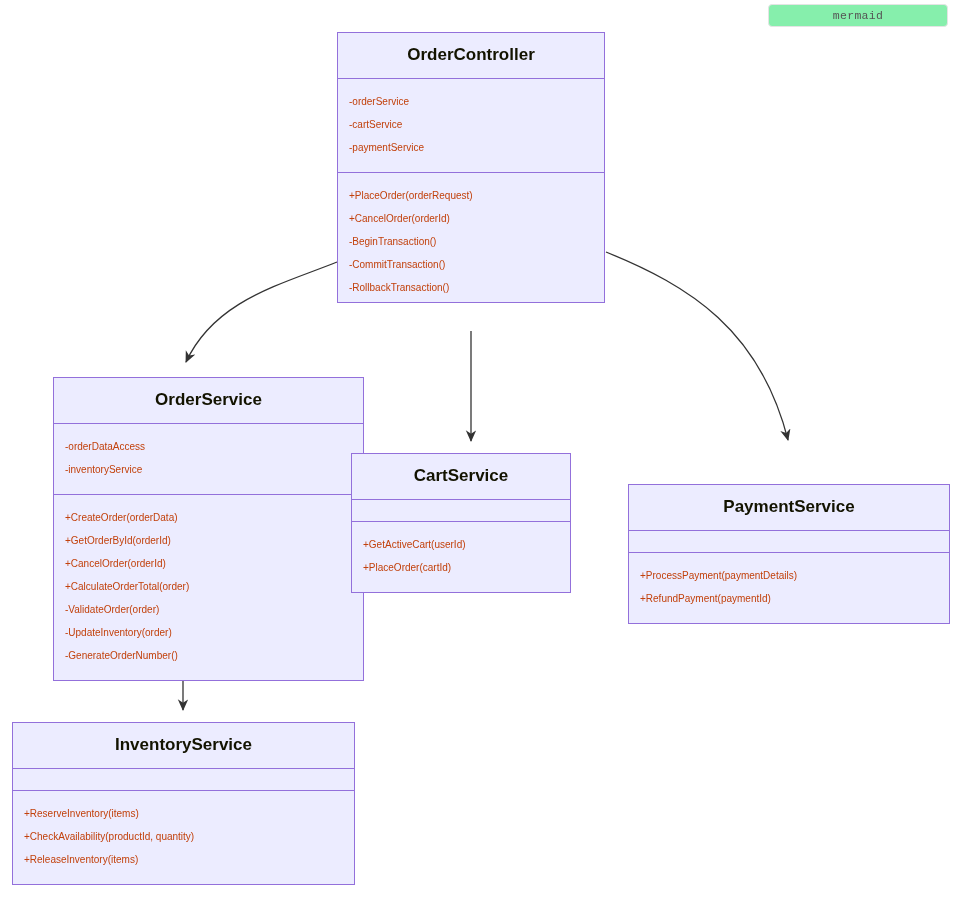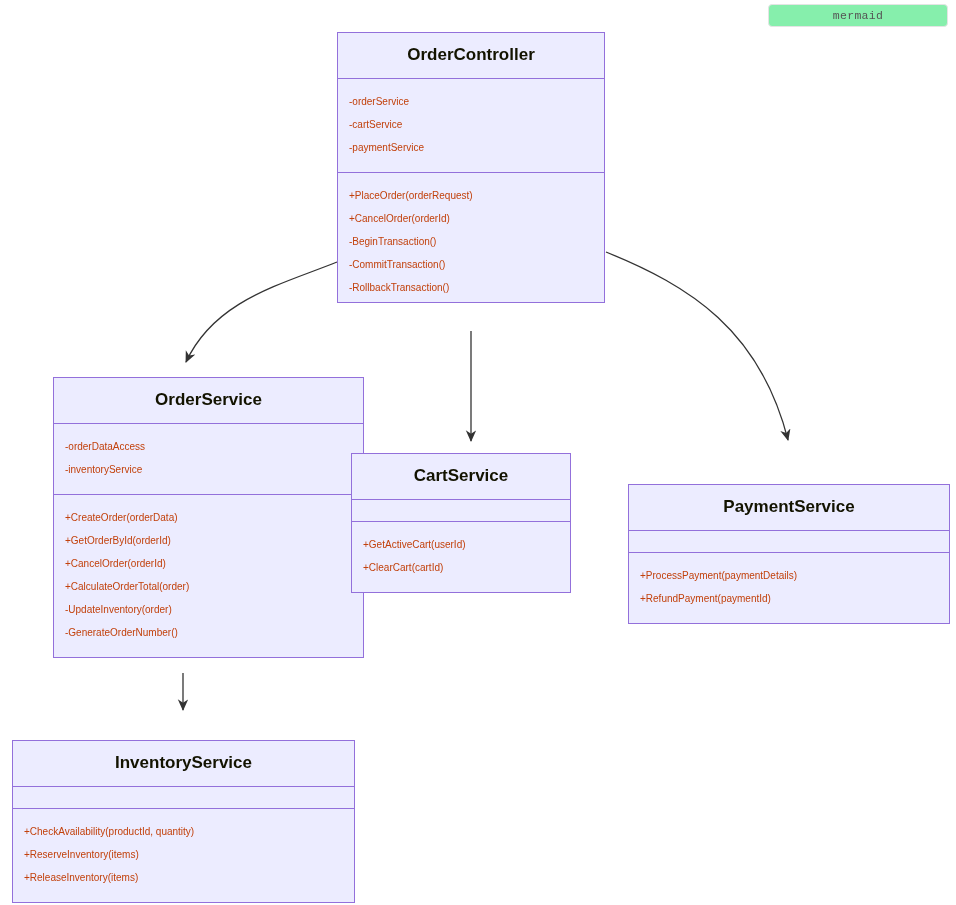--- a/index.html
+++ b/index.html
@@ -80,21 +80,21 @@
     line-height: 23px;
     white-space: nowrap;
     color: #c2410c;
   }
 
   
   #node-ordercontroller { left: 337px; top: 32px;  width: 268px; }
   #node-orderservice    { left: 53px;  top: 377px; width: 311px; }
   #node-cartservice     { left: 351px; top: 453px; width: 220px; }
   #node-paymentservice  { left: 628px; top: 453px; width: 322px; margin-top: 31px; }
-  #node-inventoryservice{ left: 12px;  top: 722px; width: 343px; margin-top: 18px; }
+  #node-inventoryservice{ left: 12px;  top: 722px; width: 343px; }
 
   #node-ordercontroller .node-title { padding-top: 13px; padding-bottom: 13px; }
   #node-ordercontroller .attrs { padding-top: 11px; padding-bottom: 13px; }
   #node-ordercontroller .methods { padding-top: 11px; padding-bottom: 3px; }
 
   #node-orderservice .attrs { padding-top: 11px; padding-bottom: 13px; }
   #node-orderservice .methods { padding-top: 11px; padding-bottom: 13px; }
 
   #node-cartservice .methods,
   #node-paymentservice .methods,
@@ -143,46 +143,47 @@
     <div class="node-title">OrderService</div>
     <div class="compartment attrs">
       <div class="member">-orderDataAccess</div>
       <div class="member">-inventoryService</div>
     </div>
     <div class="compartment methods">
       <div class="member">+CreateOrder(orderData)</div>
       <div class="member">+GetOrderById(orderId)</div>
       <div class="member">+CancelOrder(orderId)</div>
       <div class="member">+CalculateOrderTotal(order)</div>
+      <div class="member">-ValidateOrder(order)</div>
       <div class="member">-UpdateInventory(order)</div>
       <div class="member">-GenerateOrderNumber()</div>
     </div>
   </div>
 
   <div class="class-node" id="node-cartservice">
     <div class="node-title">CartService</div>
     <div class="compartment empty"></div>
     <div class="compartment methods">
       <div class="member">+GetActiveCart(userId)</div>
-      <div class="member">+ClearCart(cartId)</div>
+      <div class="member">+PlaceOrder(cartId)</div>
     </div>
   </div>
 
   <div class="class-node" id="node-paymentservice">
     <div class="node-title">PaymentService</div>
     <div class="compartment empty"></div>
     <div class="compartment methods">
       <div class="member">+ProcessPayment(paymentDetails)</div>
       <div class="member">+RefundPayment(paymentId)</div>
     </div>
   </div>
 
   <div class="class-node" id="node-inventoryservice">
     <div class="node-title">InventoryService</div>
     <div class="compartment empty"></div>
     <div class="compartment methods">
+      <div class="member">+ReserveInventory(items)</div>
       <div class="member">+CheckAvailability(productId, quantity)</div>
-      <div class="member">+ReserveInventory(items)</div>
       <div class="member">+ReleaseInventory(items)</div>
     </div>
   </div>
 
 </div>
 
 </body></html>

